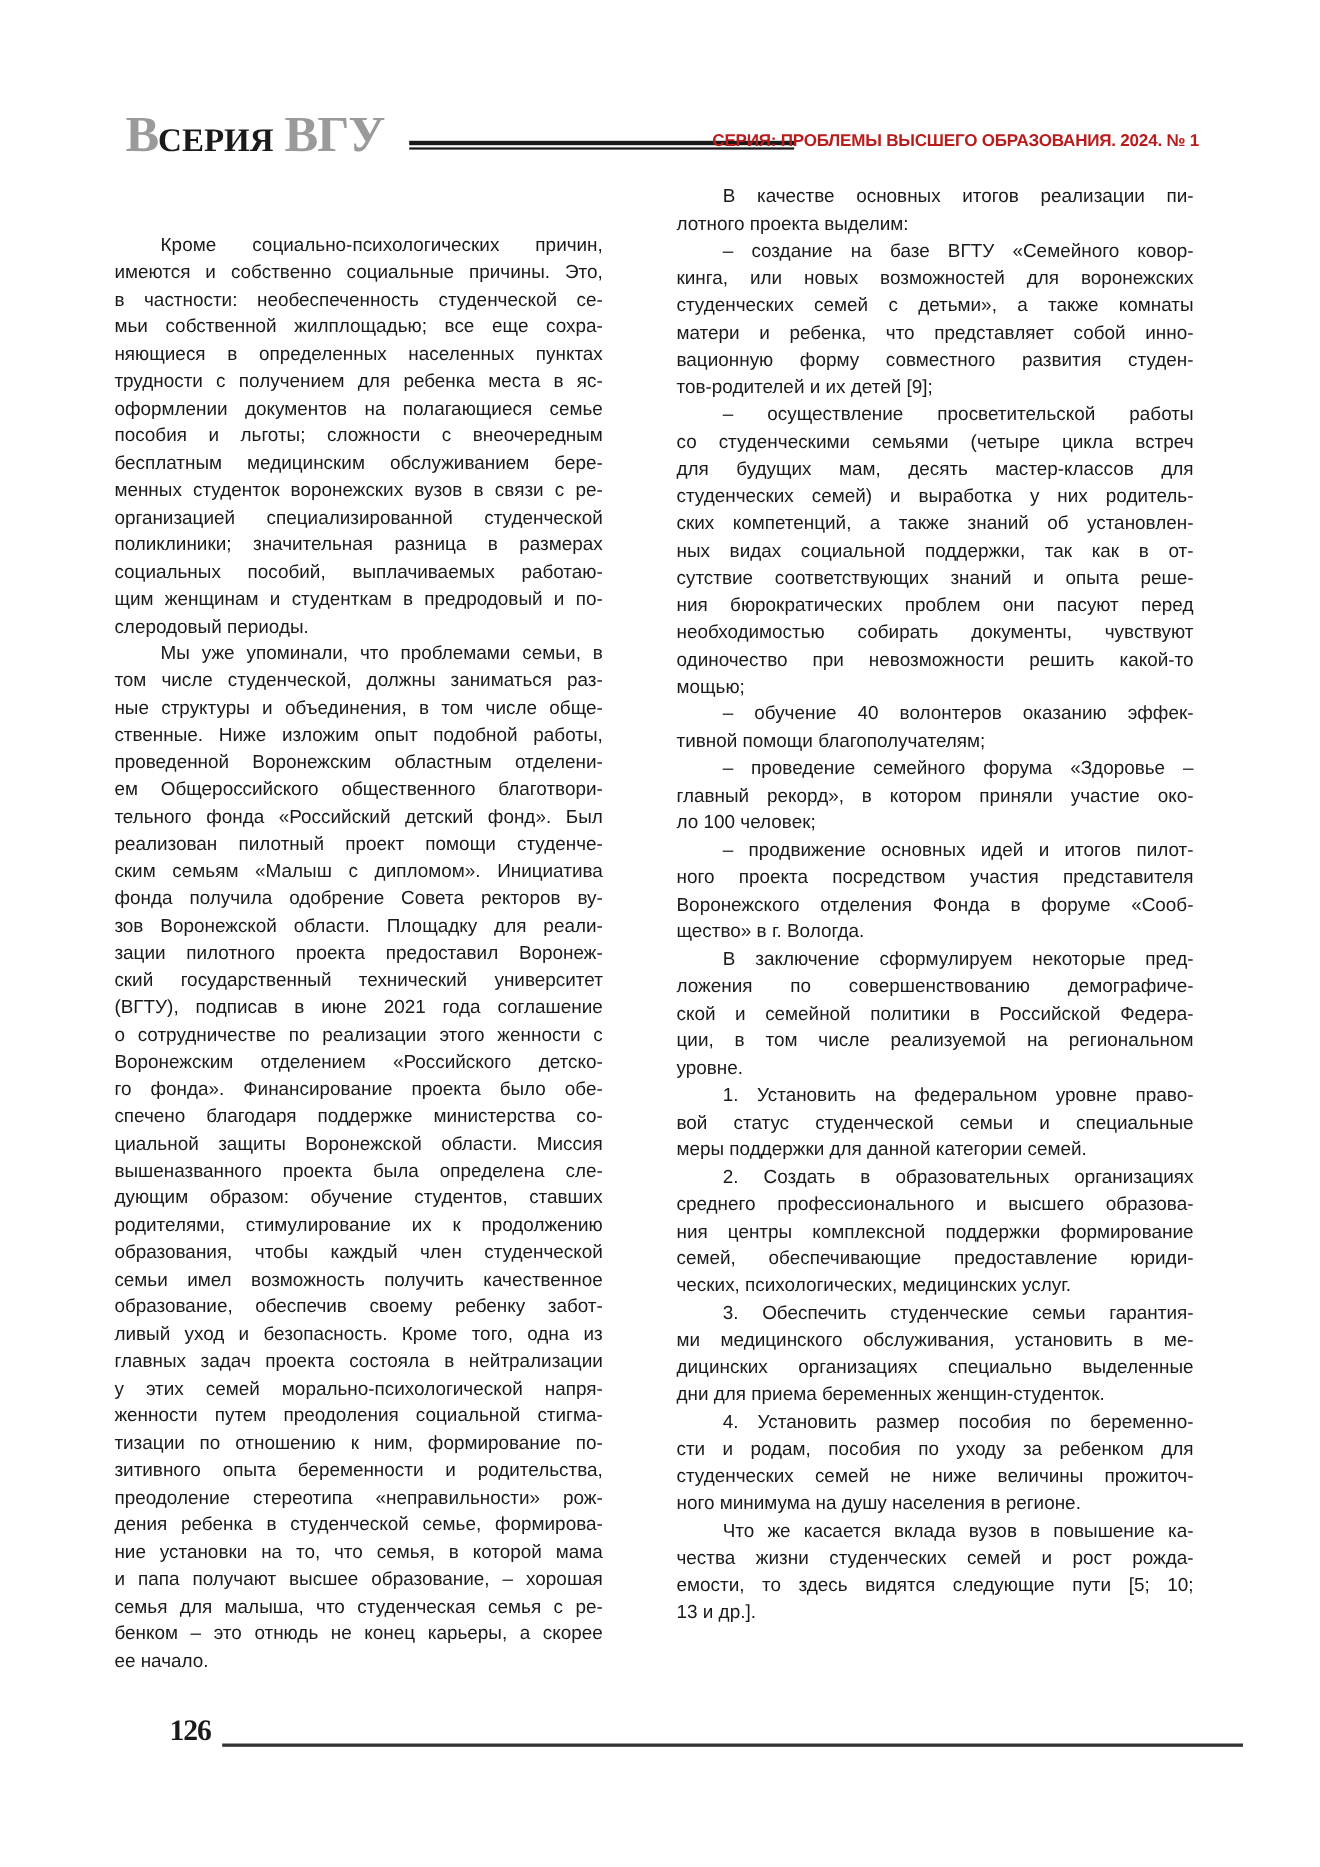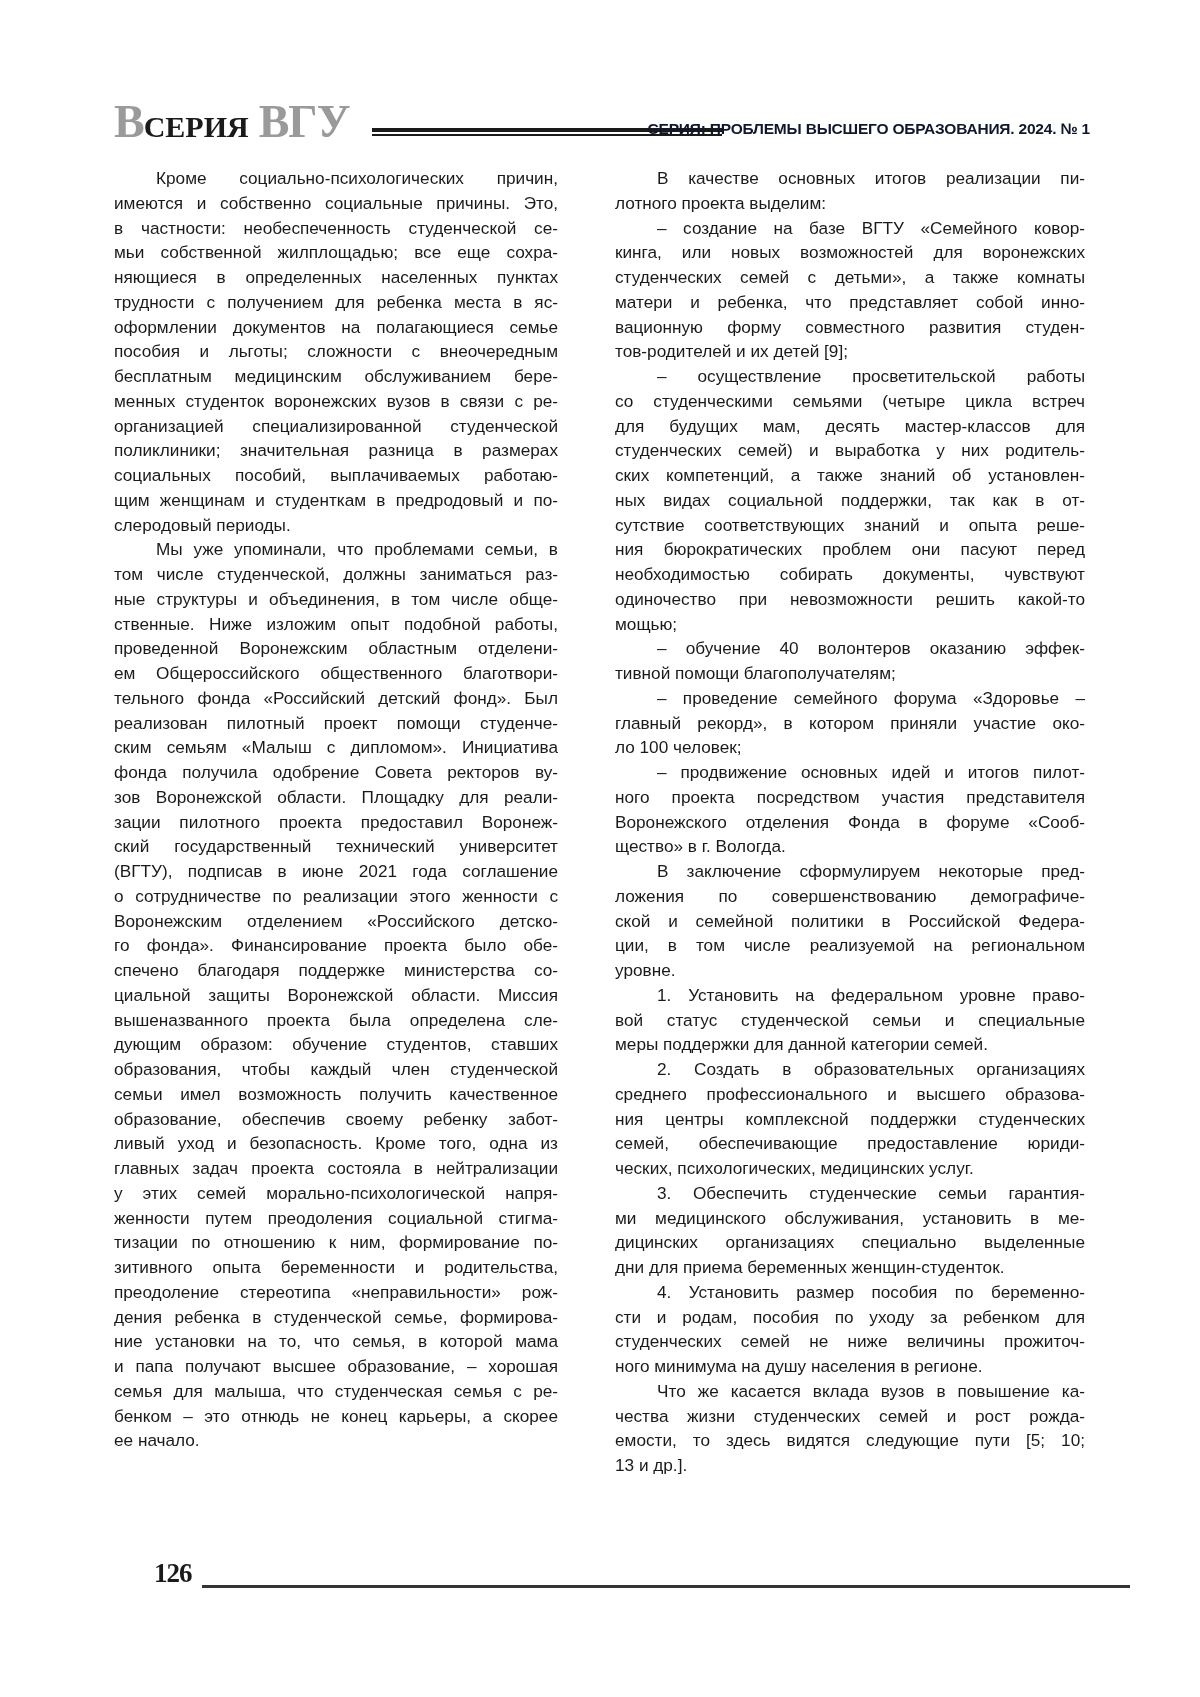--- a/index.html
+++ b/index.html
@@ -8,23 +8,23 @@
   .header { position: absolute; left: 114px; top: 100px; width: 976px; height: 44px; }
   .logo { position: absolute; left: 0; top: 0; white-space: nowrap;
           font-family: "Liberation Serif", serif; font-weight: bold; line-height: 44px; }
   .logo .big { font-size: 46px; color: #9a9a9a; letter-spacing: -1px; }
   .logo .small { font-size: 30px; color: #1a1a1a; letter-spacing: 0px; }
   .logo .gap { display: inline-block; width: 10px; }
   .rule-double { position: absolute; left: 258px; top: 28px; width: 350px; }
   .rule-double .thick { height: 4px; background: #1a1a1a; }
   .rule-double .thin { height: 2px; background: #1a1a1a; margin-top: 2px; }
   .series { position: absolute; right: 0; top: 20px; font-size: 15.5px; font-weight: bold;
-            color: #0f172a; white-space: nowrap; letter-spacing: -0.2px; }
+            color: #b91c1c; white-space: nowrap; letter-spacing: -0.2px; }
   .col { position: absolute; top: 166px; font-size: 17.2px; line-height: 24.75px; }
-  .col.left { left: 114px; width: 444px; }
+  .col.left { left: 104px; width: 444px; margin-top: 44px; }
   .col.right { left: 615px; width: 470px; }
   .ln { display: block; height: 24.75px; text-align: justify; text-align-last: justify;
         white-space: nowrap; overflow: visible; }
   .ln.last { text-align-last: left; }
   .ln.ind { padding-left: 42px; }
   .ln-inner { display: block; text-align: justify; text-align-last: justify; white-space: normal; }
   .ln.last .ln-inner { text-align-last: left; }
   .footer { position: absolute; left: 114px; top: 1555px; width: 976px; height: 36px; margin-left: 40px; }
   .pagenum { position: absolute; left: 0; top: 0; font-family: "Liberation Serif", serif;
              font-weight: bold; font-size: 27px; line-height: 36px; color: #1a1a1a; letter-spacing: -1px; }
@@ -147,20 +147,23 @@
     <span class="ln">
       <span class="ln-inner">циальной защиты Воронежской области. Миссия</span>
     </span>
     <span class="ln">
       <span class="ln-inner">вышеназванного проекта была определена сле-</span>
     </span>
     <span class="ln">
       <span class="ln-inner">дующим образом: обучение студентов, ставших</span>
     </span>
     <span class="ln">
+      <span class="ln-inner">родителями, стимулирование их к продолжению</span>
+    </span>
+    <span class="ln">
       <span class="ln-inner">образования, чтобы каждый член студенческой</span>
     </span>
     <span class="ln">
       <span class="ln-inner">семьи имел возможность получить качественное</span>
     </span>
     <span class="ln">
       <span class="ln-inner">образование, обеспечив своему ребенку забот-</span>
     </span>
     <span class="ln">
       <span class="ln-inner">ливый уход и безопасность. Кроме того, одна из</span>
@@ -311,21 +314,21 @@
     <span class="ln last">
       <span class="ln-inner">меры поддержки для данной категории семей.</span>
     </span>
     <span class="ln ind">
       <span class="ln-inner">2. Создать в образовательных организациях</span>
     </span>
     <span class="ln">
       <span class="ln-inner">среднего профессионального и высшего образова-</span>
     </span>
     <span class="ln">
-      <span class="ln-inner">ния центры комплексной поддержки студенческих</span>
+      <span class="ln-inner">ния центры комплексной поддержки формирование</span>
     </span>
     <span class="ln">
       <span class="ln-inner">семей, обеспечивающие предоставление юриди-</span>
     </span>
     <span class="ln last">
       <span class="ln-inner">ческих, психологических, медицинских услуг.</span>
     </span>
     <span class="ln ind">
       <span class="ln-inner">3. Обеспечить студенческие семьи гарантия-</span>
     </span>

